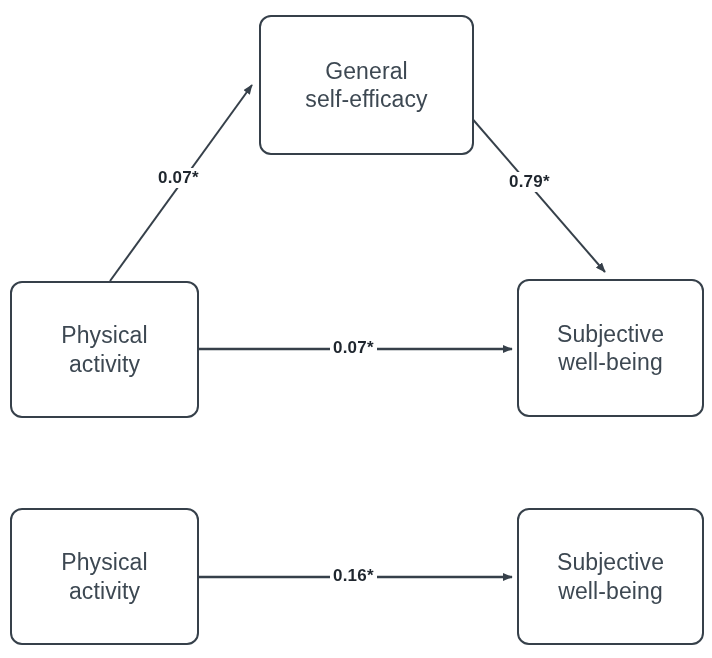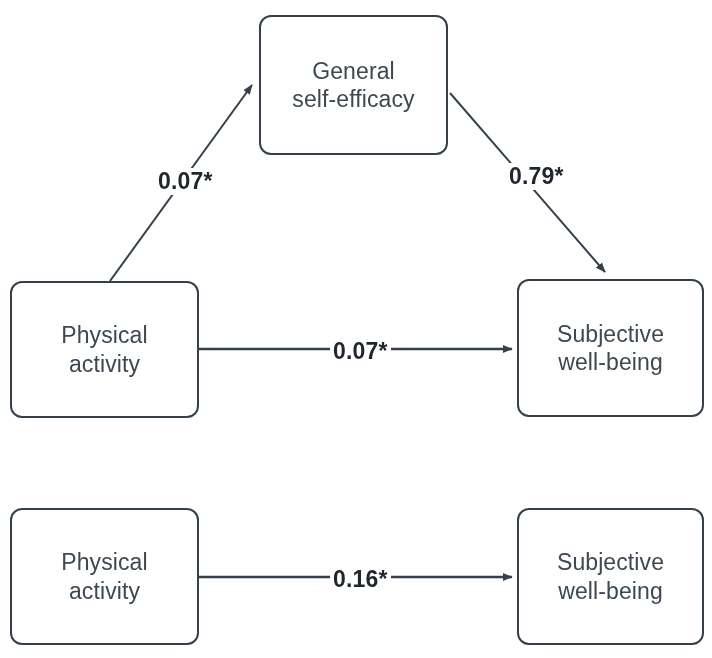--- a/index.html
+++ b/index.html
@@ -43,21 +43,21 @@
     letter-spacing: 0.1px;
   }
   .node-label {
     display: block;
     white-space: pre-line;
     padding: 0 6px;
   }
   .edge-label {
     position: absolute;
     color: #1f262e;
-    font-size: 23px;
+    font-size: 17px;
     font-weight: bold;
     letter-spacing: 0.2px;
     white-space: nowrap;
     background: #ffffff;
     padding: 0 3px;
   }
 </style>
 </head>
 <body>
 
@@ -72,21 +72,21 @@
 
     <line x1="110" y1="281" x2="252" y2="85" stroke="#36404a" stroke-width="2" marker-end="url(#arrowhead)"></line>
 
     <line x1="450" y1="93" x2="605" y2="272" stroke="#36404a" stroke-width="2" marker-end="url(#arrowhead)"></line>
 
     <line x1="199" y1="349" x2="512" y2="349" stroke="#36404a" stroke-width="2.5" marker-end="url(#arrowhead)"></line>
 
     <line x1="199" y1="577" x2="512" y2="577" stroke="#36404a" stroke-width="2.5" marker-end="url(#arrowhead)"></line>
   </svg>
 
-  <div class="node-box" style="left:259px; top:15px; width:189px; height:140px;">
+  <div class="node-box" style="left:259px; top:15px; width:215px; height:140px;">
     <span class="node-label">General
 self-efficacy</span>
   </div>
 
   <div class="node-box" style="left:10px; top:281px; width:189px; height:137px;">
     <span class="node-label">Physical
 activity</span>
   </div>
 
   <div class="node-box" style="left:517px; top:279px; width:187px; height:138px;">
@@ -99,19 +99,19 @@
 activity</span>
   </div>
 
   <div class="node-box" style="left:517px; top:508px; width:187px; height:137px;">
     <span class="node-label">Subjective
 well-being</span>
   </div>
 
   <div class="edge-label" style="left:155px; top:168px;">0.07*</div>
 
-  <div class="edge-label" style="left:506px; top:163px;">0.79*</div>
+  <div class="edge-label" style="left:506px; top:172px;">0.79*</div>
 
   <div class="edge-label" style="left:330px; top:338px;">0.07*</div>
 
   <div class="edge-label" style="left:330px; top:566px;">0.16*</div>
 
 </div>
 
 </body></html>

